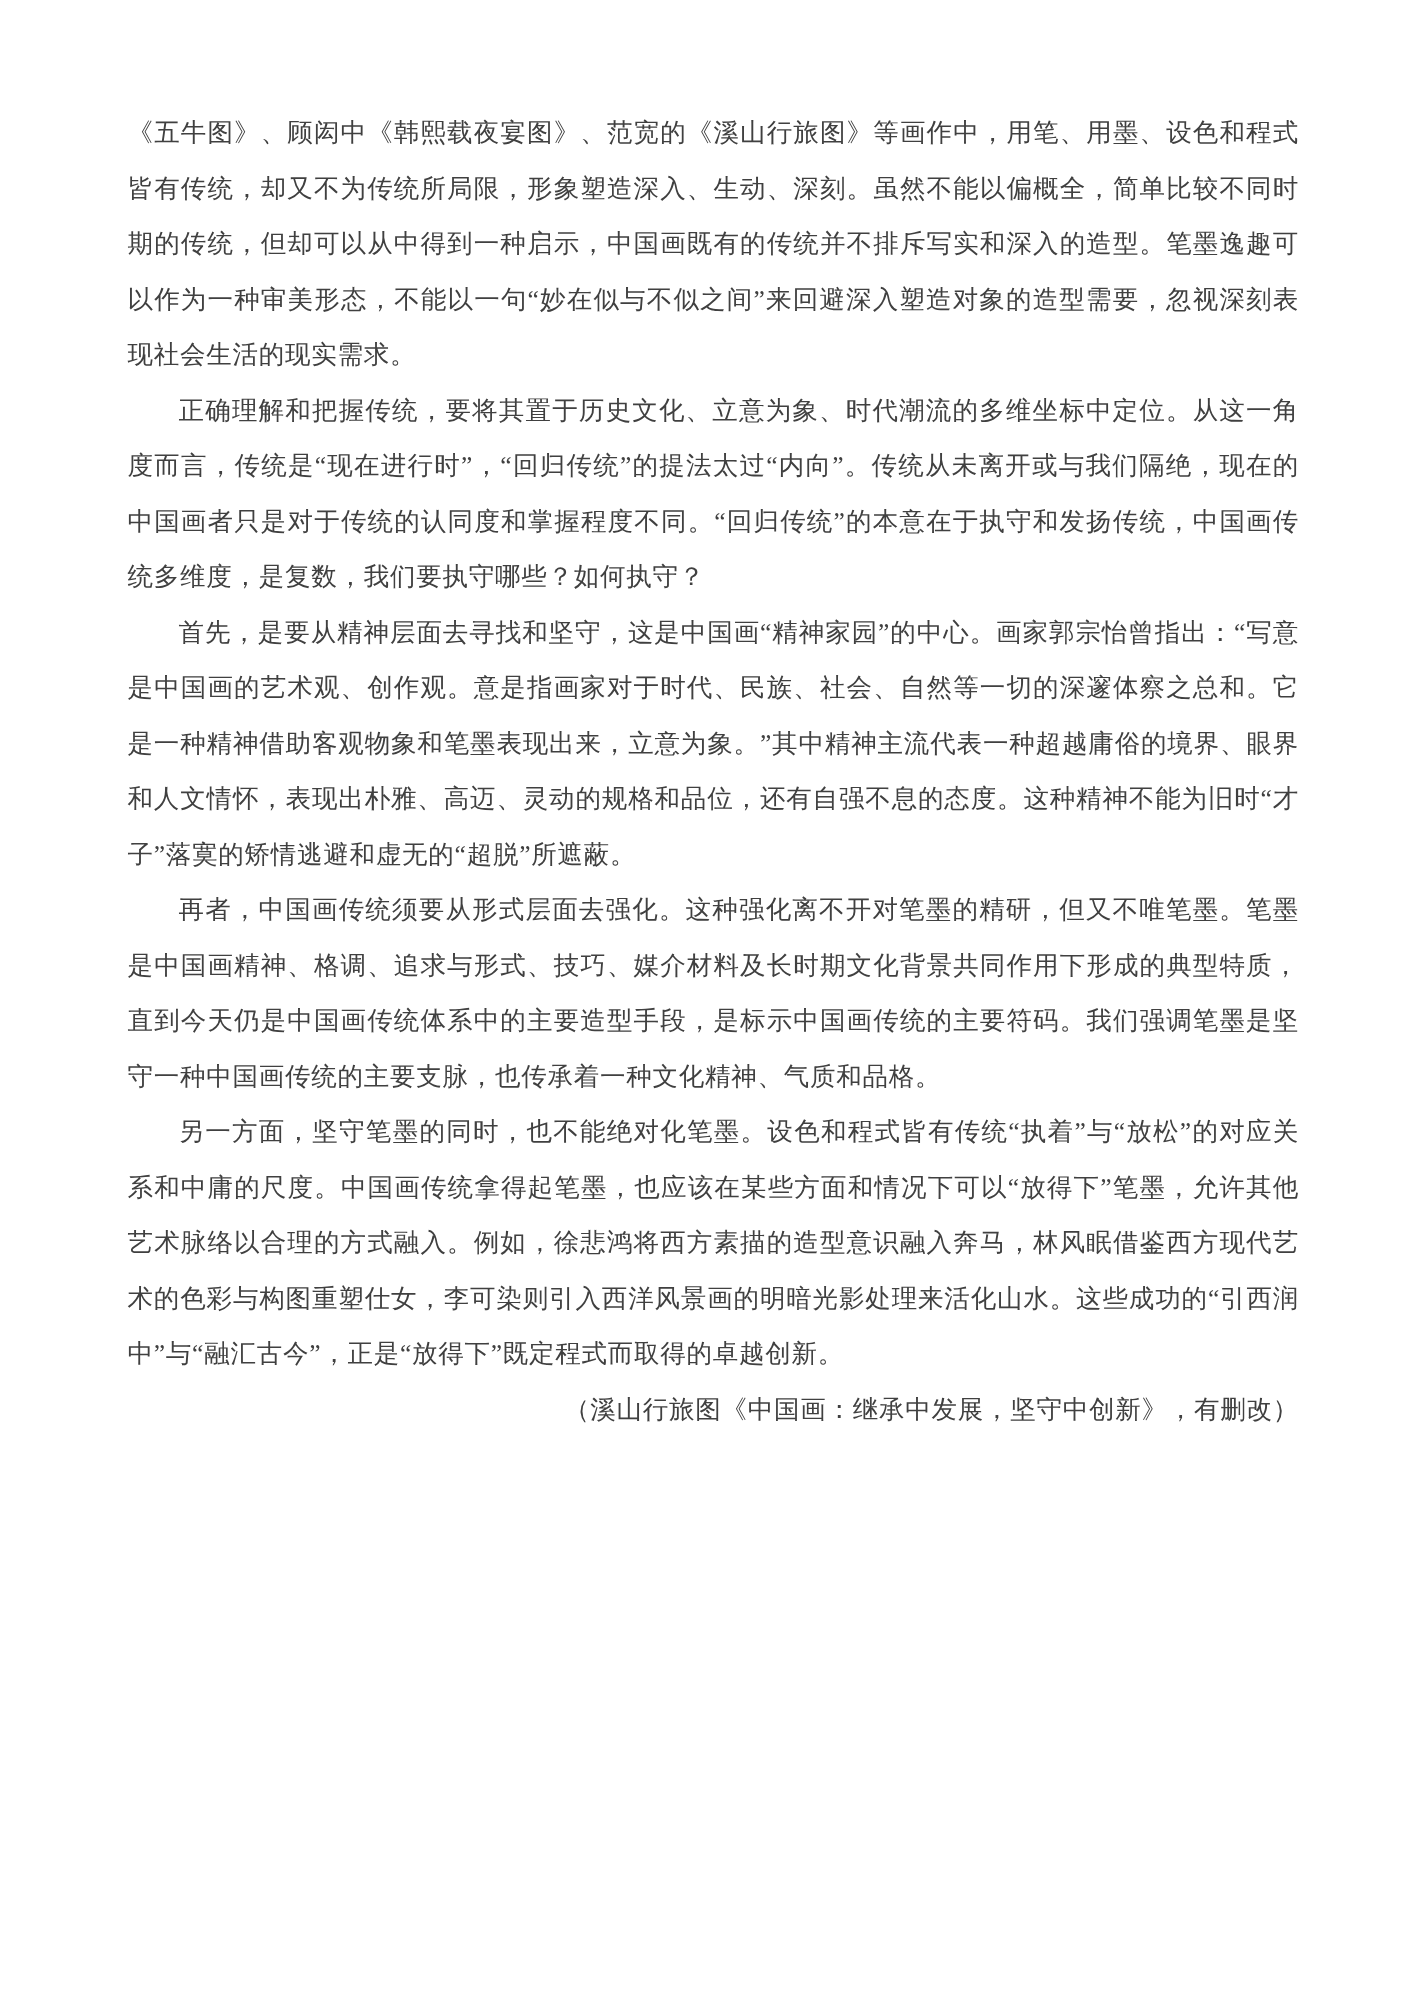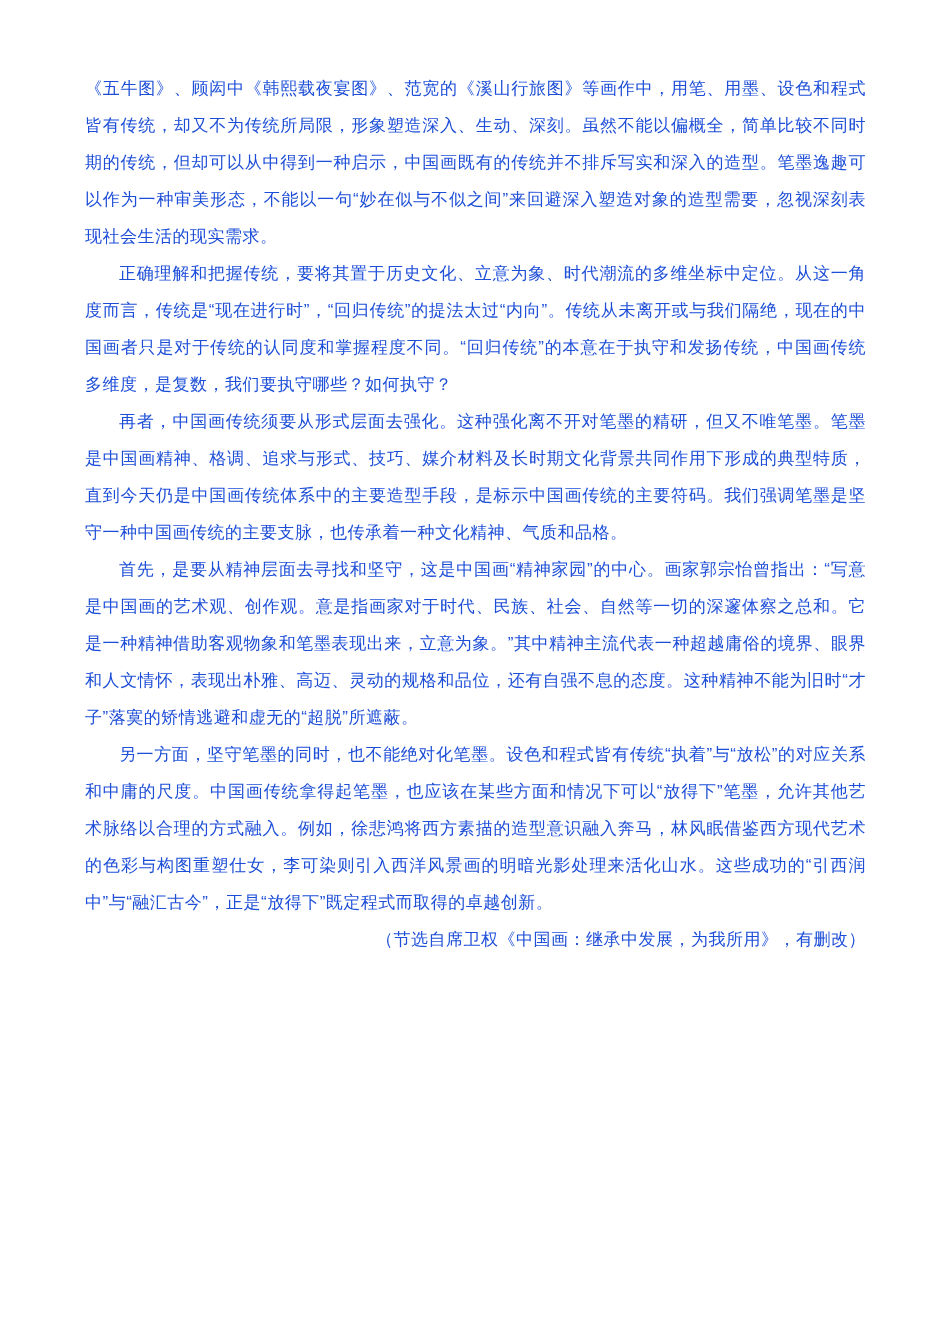--- a/index.html
+++ b/index.html
@@ -8,22 +8,22 @@
     background: #ffffff;
   }
   .page {
     position: relative;
     width: 950px;
     height: 1344px;
     background: #ffffff;
     box-sizing: border-box;
     padding: 70px 84px 0 85px;
     overflow: hidden;
-    font-family: Liberation Sans, sans-serif;
-    color: #1d4ed8;
+    font-family: Liberation Serif, serif;
+    color: #404040;
   }
   .doc-body {
     width: 781px;
   }
   .para {
     margin: 0;
     font-size: 17px;
     line-height: 37px;
     text-align: justify;
     text-justify: inter-character;
@@ -41,18 +41,18 @@
     letter-spacing: 0.5px;
   }
 </style>
 </head>
 <body>
 
 <div class="page">
   <div class="doc-body">
     <p class="para no-indent">《五牛图》、顾闳中《韩熙载夜宴图》、范宽的《溪山行旅图》等画作中，用笔、用墨、设色和程式皆有传统，却又不为传统所局限，形象塑造深入、生动、深刻。虽然不能以偏概全，简单比较不同时期的传统，但却可以从中得到一种启示，中国画既有的传统并不排斥写实和深入的造型。笔墨逸趣可以作为一种审美形态，不能以一句“妙在似与不似之间”来回避深入塑造对象的造型需要，忽视深刻表现社会生活的现实需求。</p>
     <p class="para">正确理解和把握传统，要将其置于历史文化、立意为象、时代潮流的多维坐标中定位。从这一角度而言，传统是“现在进行时”，“回归传统”的提法太过“内向”。传统从未离开或与我们隔绝，现在的中国画者只是对于传统的认同度和掌握程度不同。“回归传统”的本意在于执守和发扬传统，中国画传统多维度，是复数，我们要执守哪些？如何执守？</p>
+    <p class="para">首先，是要从精神层面去寻找和坚守，这是中国画“精神家园”的中心。画家郭宗怡曾指出：“写意是中国画的艺术观、创作观。意是指画家对于时代、民族、社会、自然等一切的深邃体察之总和。它是一种精神借助客观物象和笔墨表现出来，立意为象。”其中精神主流代表一种超越庸俗的境界、眼界和人文情怀，表现出朴雅、高迈、灵动的规格和品位，还有自强不息的态度。这种精神不能为旧时“才子”落寞的矫情逃避和虚无的“超脱”所遮蔽。</p>
     <p class="para">再者，中国画传统须要从形式层面去强化。这种强化离不开对笔墨的精研，但又不唯笔墨。笔墨是中国画精神、格调、追求与形式、技巧、媒介材料及长时期文化背景共同作用下形成的典型特质，直到今天仍是中国画传统体系中的主要造型手段，是标示中国画传统的主要符码。我们强调笔墨是坚守一种中国画传统的主要支脉，也传承着一种文化精神、气质和品格。</p>
-    <p class="para">首先，是要从精神层面去寻找和坚守，这是中国画“精神家园”的中心。画家郭宗怡曾指出：“写意是中国画的艺术观、创作观。意是指画家对于时代、民族、社会、自然等一切的深邃体察之总和。它是一种精神借助客观物象和笔墨表现出来，立意为象。”其中精神主流代表一种超越庸俗的境界、眼界和人文情怀，表现出朴雅、高迈、灵动的规格和品位，还有自强不息的态度。这种精神不能为旧时“才子”落寞的矫情逃避和虚无的“超脱”所遮蔽。</p>
     <p class="para">另一方面，坚守笔墨的同时，也不能绝对化笔墨。设色和程式皆有传统“执着”与“放松”的对应关系和中庸的尺度。中国画传统拿得起笔墨，也应该在某些方面和情况下可以“放得下”笔墨，允许其他艺术脉络以合理的方式融入。例如，徐悲鸿将西方素描的造型意识融入奔马，林风眠借鉴西方现代艺术的色彩与构图重塑仕女，李可染则引入西洋风景画的明暗光影处理来活化山水。这些成功的“引西润中”与“融汇古今”，正是“放得下”既定程式而取得的卓越创新。</p>
-    <p class="attribution">（节选自席卫权《中国画：继承中发展，为我所用》，有删改）</p>
+    <p class="attribution">（溪山行旅图《中国画：继承中发展，坚守中创新》，有删改）</p>
   </div>
 </div>
 
 </body></html>

